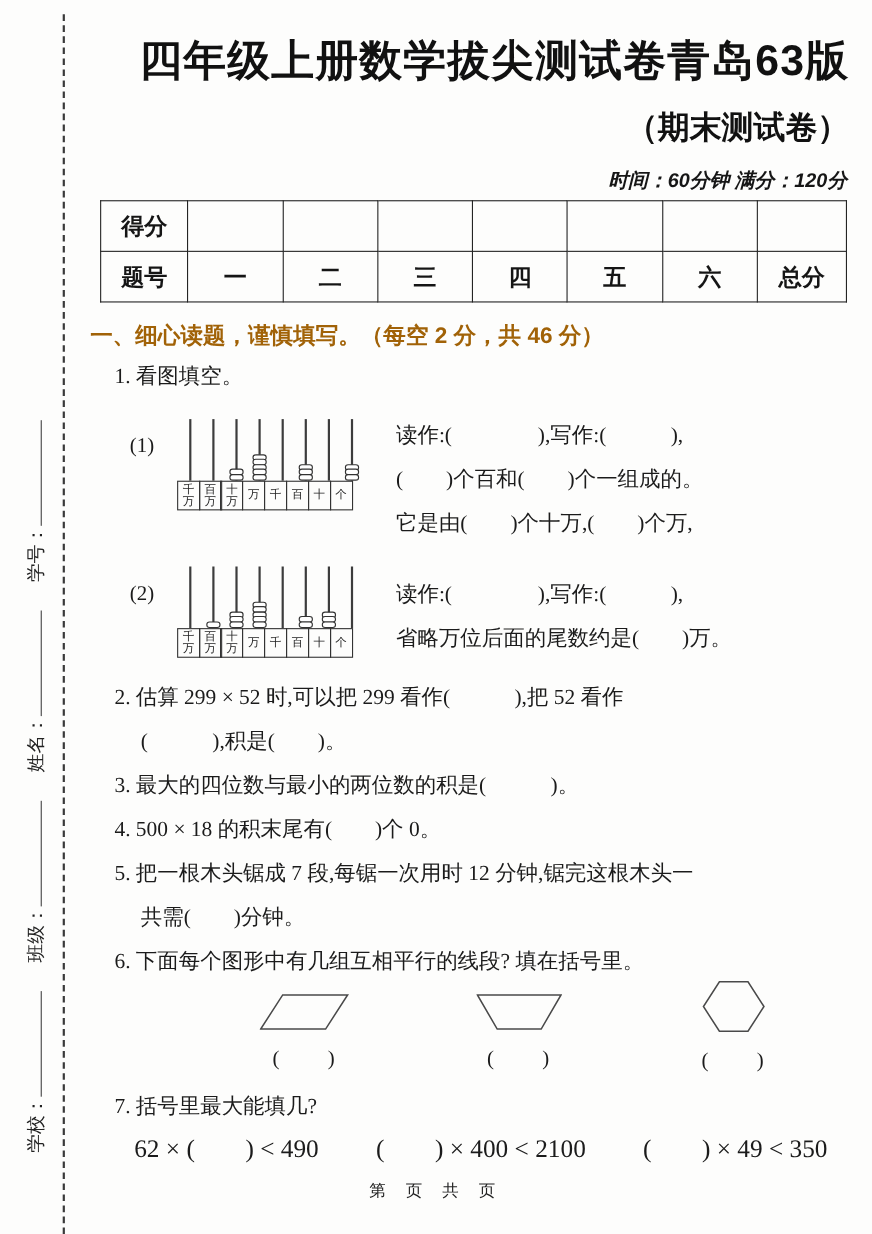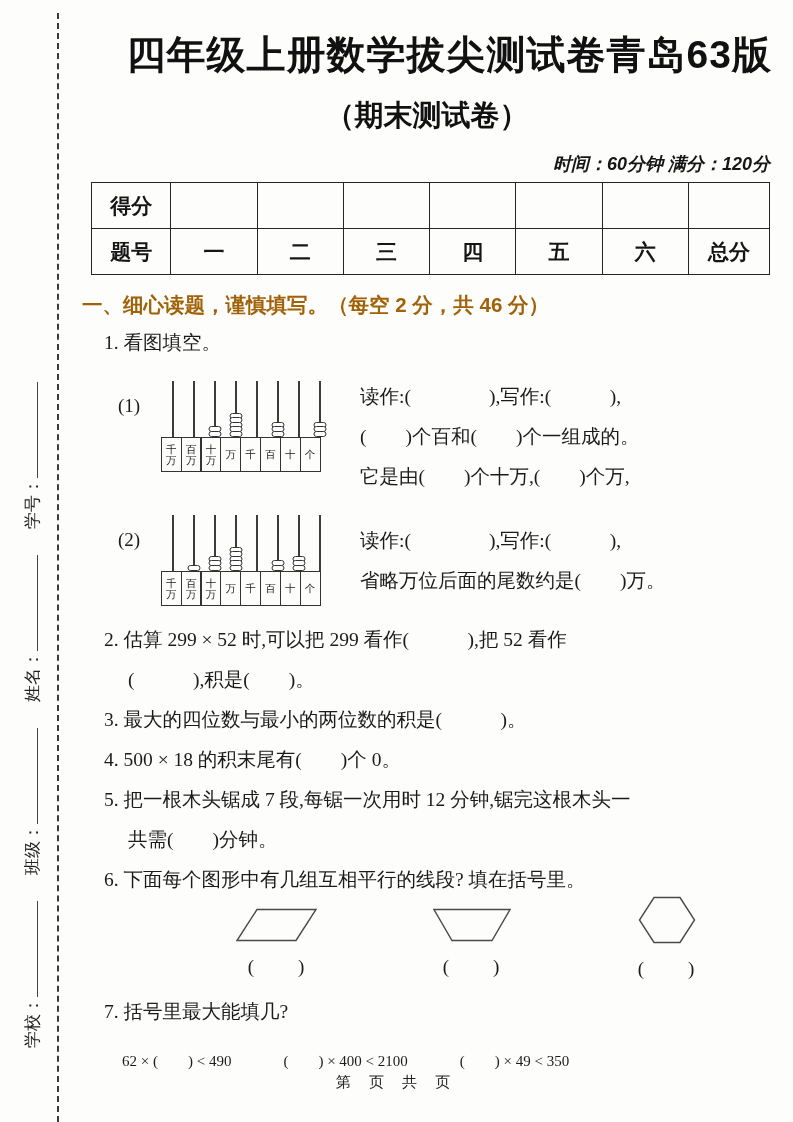--- a/index.html
+++ b/index.html
@@ -25,21 +25,21 @@
     vertical-align:baseline;
   }
   
   .content{position:absolute;left:82px;top:0;width:690px;}
   .paper-title{
     text-align:right;margin:28px 0 0 0;
     font-family:"Liberation Sans", sans-serif;font-weight:bold;
     font-size:39px;letter-spacing:1px;color:#111;
   }
   .paper-subtitle{
-    text-align:center;margin:14px 0 0 0;
+    text-align:right;margin:14px 0 0 0;
     font-family:"Liberation Sans", sans-serif;font-weight:bold;
     font-size:29px;color:#111;
   }
   .meta-line{
     text-align:right;margin:16px 2px 6px 0;
     font-family:"Liberation Sans", sans-serif;font-weight:bold;
     font-size:18px;color:#161616;font-style:italic;
   }
   
   table.score{border-collapse:collapse;width:679px;margin-left:9px;}
@@ -72,33 +72,33 @@
   .bead-stack{
     position:absolute;bottom:0;left:50%;transform:translateX(-50%);
     display:flex;flex-direction:column;align-items:center;
   }
   .bead{
     width:13px;height:6px;background:#fff;border:1.4px solid #333;
     border-radius:3px;margin-top:-1.4px;box-sizing:border-box;
   }
   .labels-row{display:flex;}
   .label-box{
-    width:21px;height:35px;border:1.2px solid #333;margin-left:-1.2px;
+    width:21px;height:27px;border:1.2px solid #333;margin-left:-1.2px;
     box-sizing:border-box;display:flex;align-items:center;justify-content:center;
     text-align:center;font-size:10.5px;line-height:11px;
     word-break:break-all;font-family:"Liberation Serif", serif;color:#222;
     padding:4px 4px;
   }
   
   .shapes-row{display:flex;margin:8px 0 0 130px;width:520px;justify-content:space-between;}
   .figure{width:130px;display:flex;flex-direction:column;align-items:center;}
   .figure svg{display:block;}
   .figure .bracket{font-size:19px;margin-top:12px;letter-spacing:2px;}
   
-  .expr-row{display:flex;margin-left:40px;margin-top:12px;font-size:15px;gap:52px;line-height:34px;}
+  .expr-row{display:flex;margin-left:40px;margin-top:1px;font-size:23px;gap:52px;line-height:34px;}
   
   .page-footer{
     position:absolute;left:0;right:0;bottom:30px;text-align:center;
     font-size:15px;letter-spacing:7px;color:#222;
     font-family:"Liberation Sans", sans-serif;
   }
 </style>
 </head>
 <body>
 

